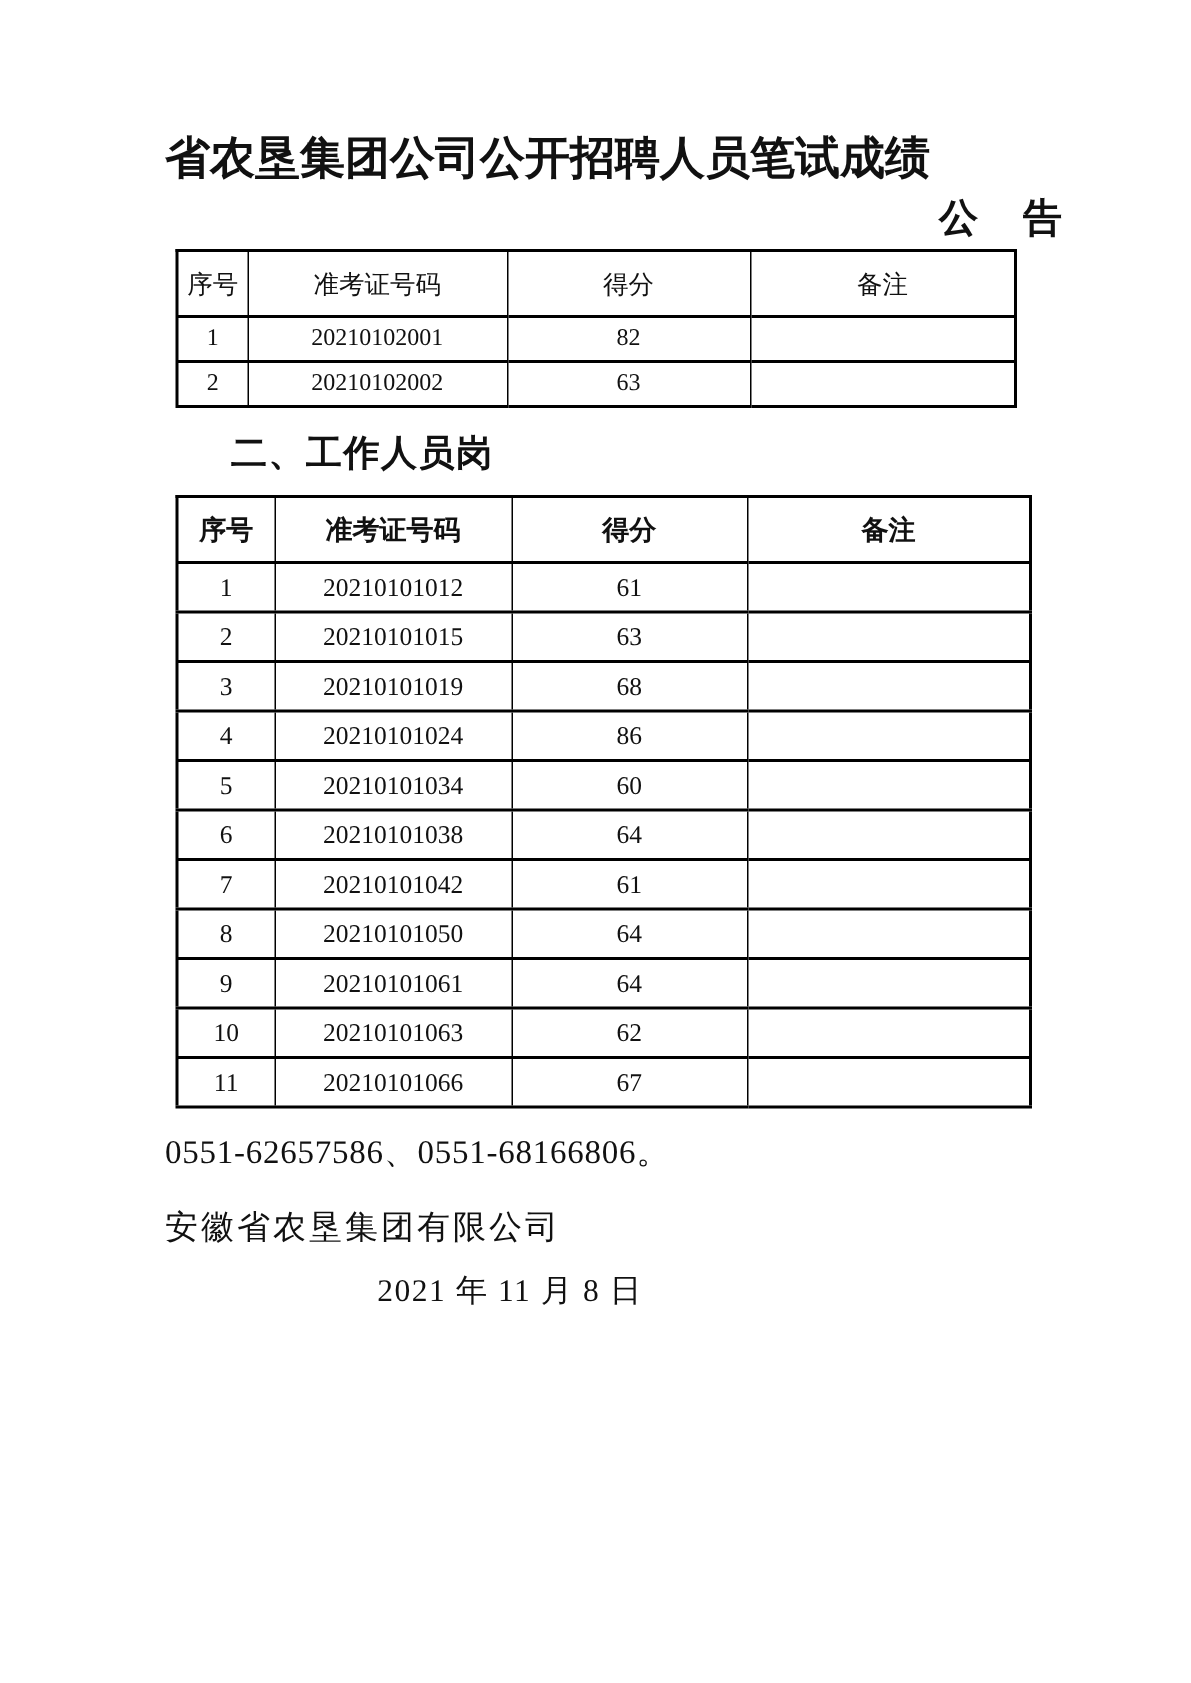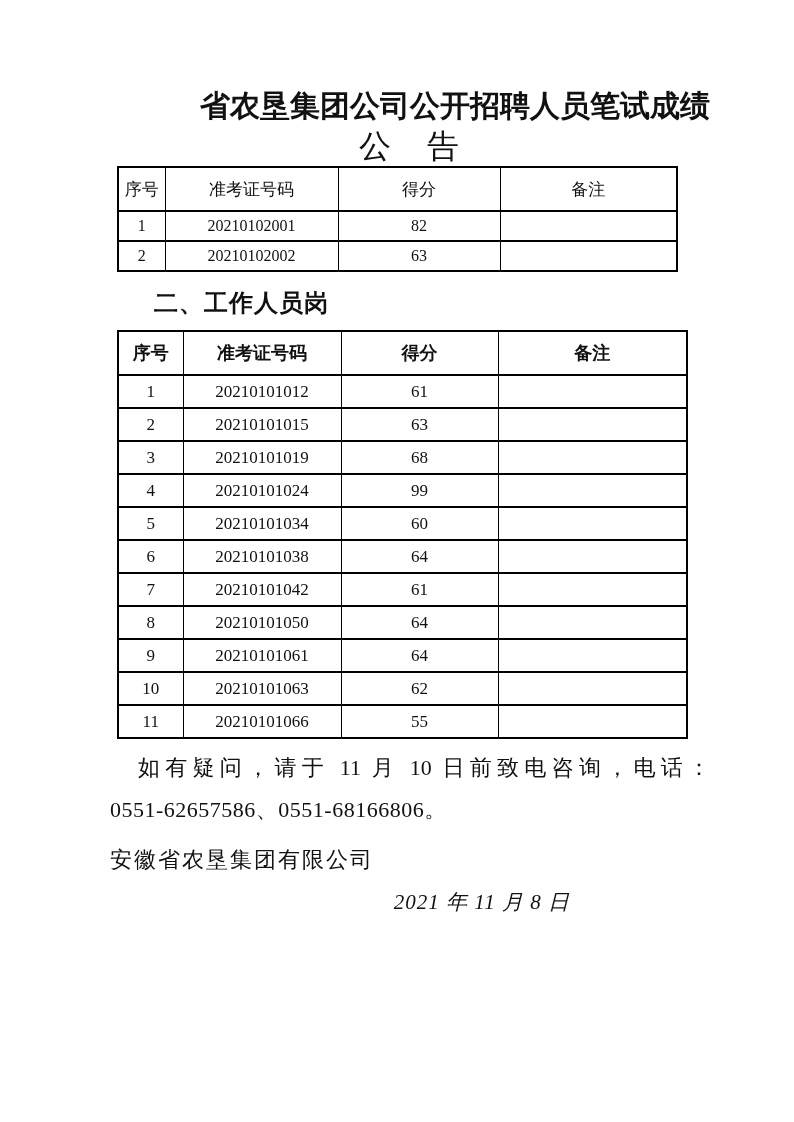--- a/index.html
+++ b/index.html
@@ -17,28 +17,28 @@
     color: #111111;
   }
   .content {
     padding: 86px 84px 0 110px;
     width: 600px;
   }
   .doc-title {
     font-size: 30px;
     font-weight: bold;
     line-height: 40px;
+    text-align: left;
+    margin: 0;
+  }
+  .doc-title-2 {
+    font-size: 26px;
+    font-weight: bold;
+    line-height: 40px;
     text-align: right;
-    margin: 0;
-  }
-  .doc-title-2 {
-    font-size: 32px;
-    font-weight: normal;
-    line-height: 40px;
-    text-align: center;
     margin: 0;
     letter-spacing: 2px;
   }
   .intro {
     margin-top: 20px;
     font-size: 22px;
     line-height: 42px;
   }
   .intro .l1 {
     text-indent: 44px;
@@ -99,24 +99,23 @@
     font-size: 22px;
     line-height: 30px;
     text-align: left;
     padding-right: 113px;
     letter-spacing: 2px;
   }
   .pub-date {
     margin-top: 12px;
     font-size: 21px;
     line-height: 30px;
-    text-align: right;
+    text-align: center;
     padding-right: 140px;
     letter-spacing: 1px;
-    font-style: italic;
   }
 </style>
 </head>
 <body>
 
 <div class="page">
   <div class="content">
 
     <div class="doc-title">省农垦集团公司公开招聘人员笔试成绩</div>
     <div class="doc-title-2">公　告</div>
@@ -186,21 +185,21 @@
           </tr>
           <tr>
             <td>3</td>
             <td>20210101019</td>
             <td>68</td>
             <td></td>
           </tr>
           <tr>
             <td>4</td>
             <td>20210101024</td>
-            <td>99</td>
+            <td>86</td>
             <td></td>
           </tr>
           <tr>
             <td>5</td>
             <td>20210101034</td>
             <td>60</td>
             <td></td>
           </tr>
           <tr>
             <td>6</td>
@@ -228,28 +227,27 @@
           </tr>
           <tr>
             <td>10</td>
             <td>20210101063</td>
             <td>62</td>
             <td></td>
           </tr>
           <tr>
             <td>11</td>
             <td>20210101066</td>
-            <td>55</td>
+            <td>67</td>
             <td></td>
           </tr>
         </tbody>
     </table>
 
     <div class="note">
-      <div class="l1">如有疑问，请于 11 月 10 日前致电咨询，电话：</div>
       <div class="l2">0551-62657586、0551-68166806。</div>
     </div>
 
     <div class="signer">安徽省农垦集团有限公司</div>
     <div class="pub-date">2021 年 11 月 8 日</div>
 
   </div>
 </div>
 
 </body></html>

